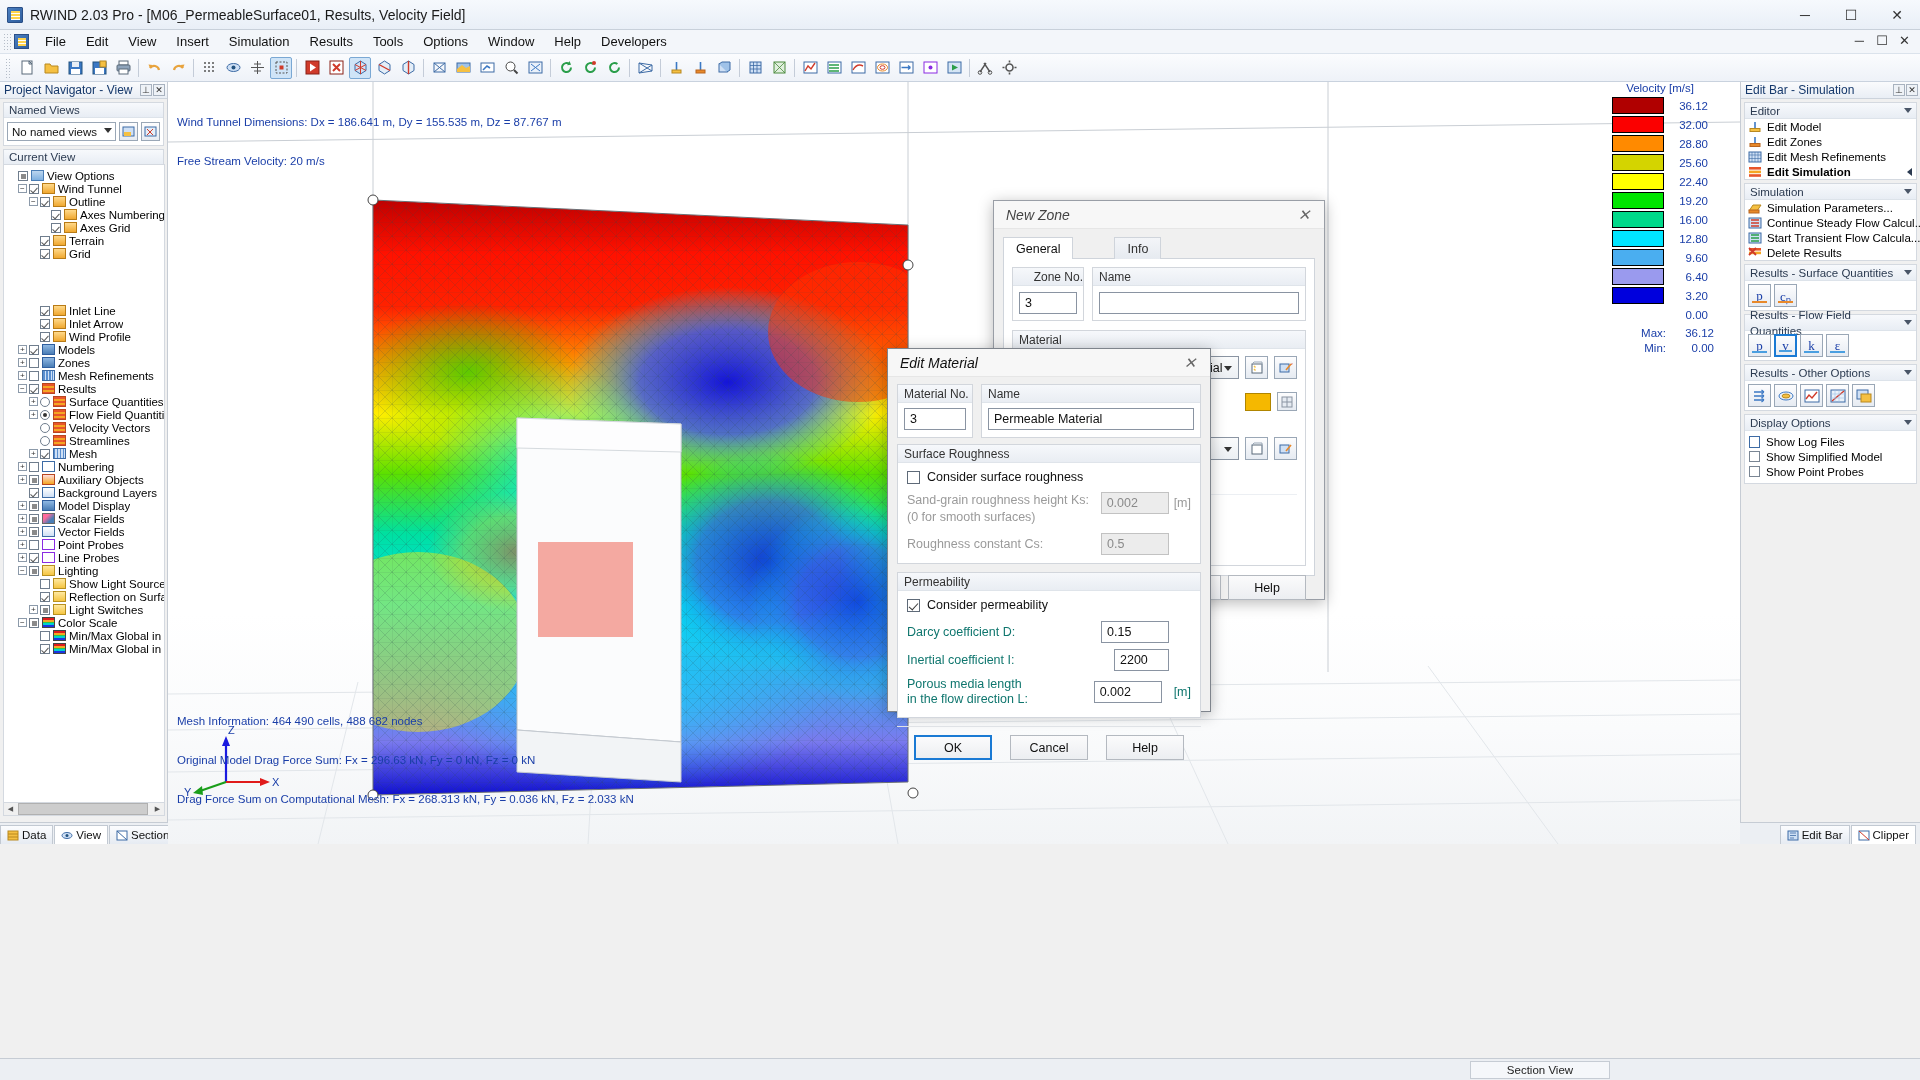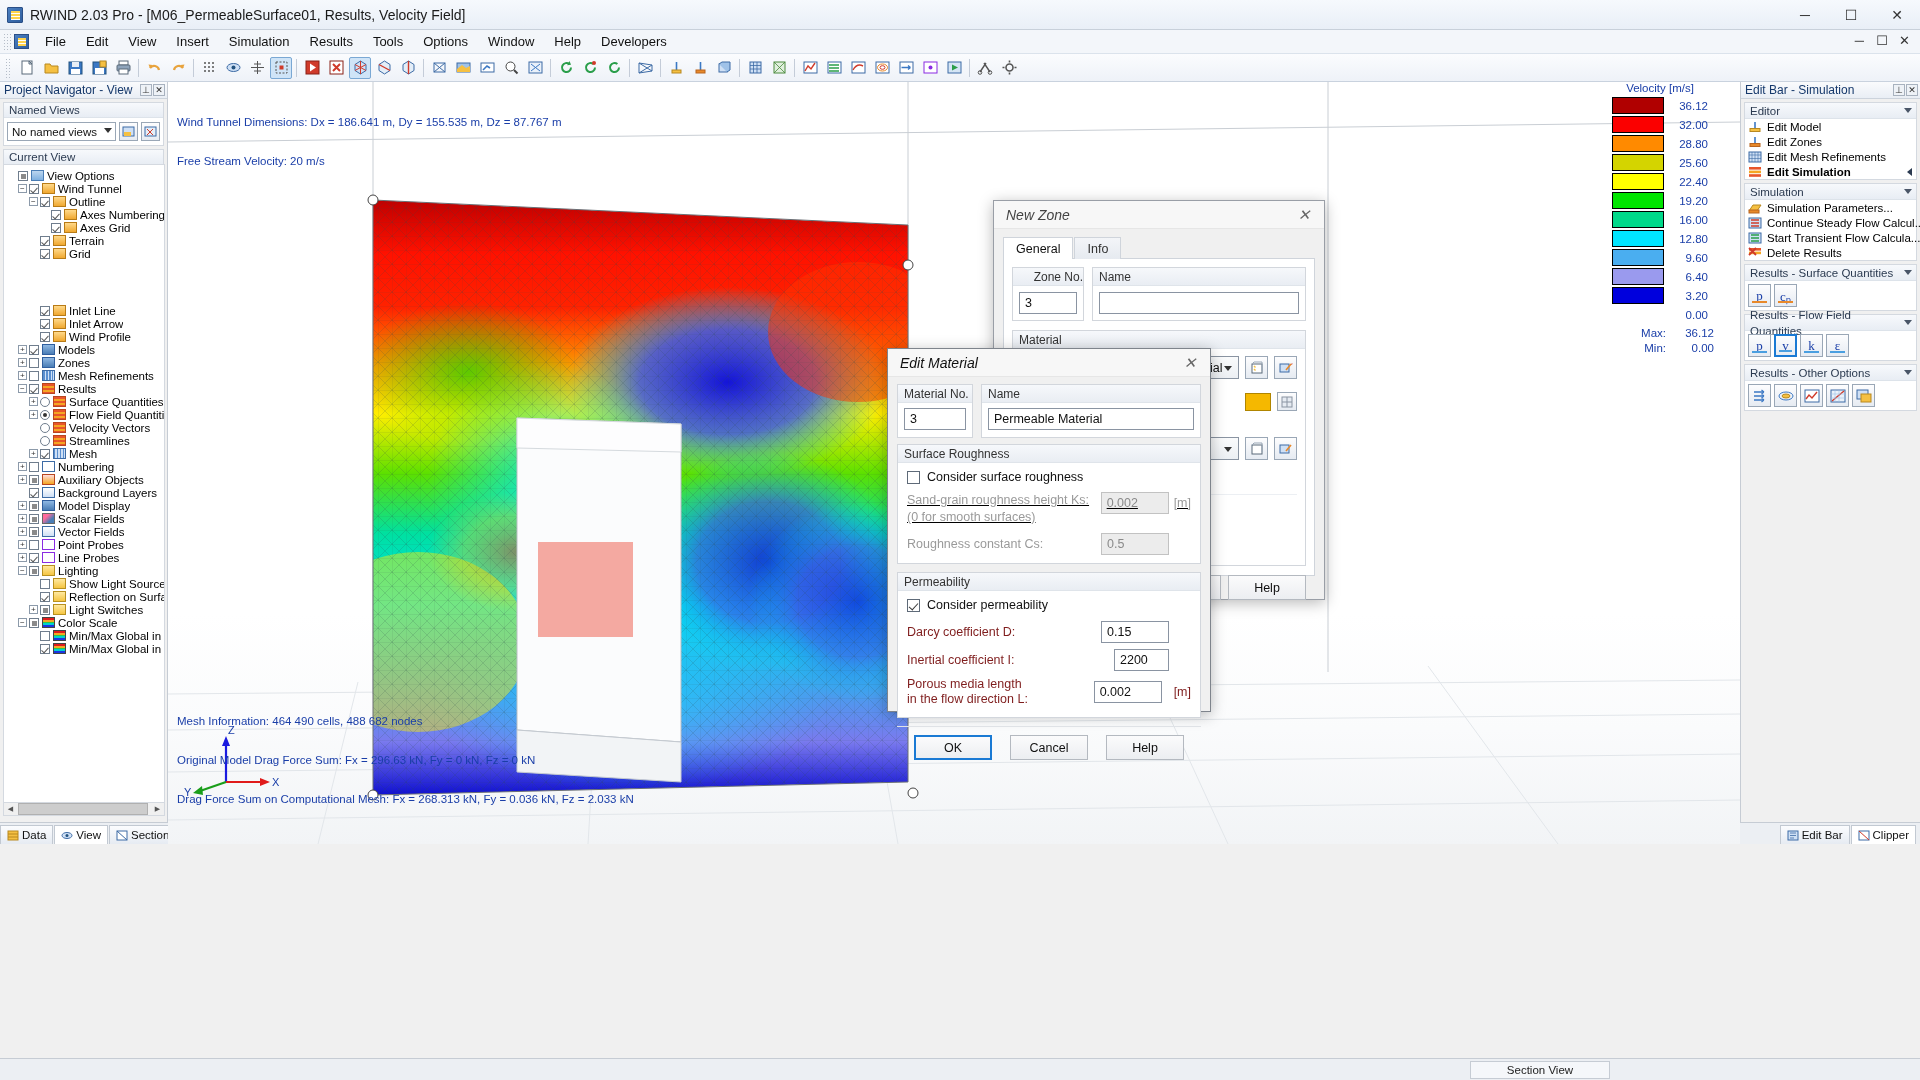--- a/index.html
+++ b/index.html
@@ -292,38 +292,38 @@
   .fgroup-head {
     height:18px; background:linear-gradient(to bottom,#f6f8fb,#e9edf3);
     border-bottom:1px solid #dfe4ea; font-size:12px; color:#333; padding-left:6px; line-height:18px;
   }
   .fgroup-body{ padding:7px 8px 9px 8px; }
   .tinput {
     border:1px solid #8a94a2; background:#fff; height:22px; font-size:12.5px;
     padding:0 5px; display:flex; align-items:center; color:#111;
   }
   .tinput.dis { background:#ececec; color:#8a8a8a; border-color:#c2c2c2; }
-  .lbl { font-size:12.5px; color:#7f1d1d; }
+  .lbl { font-size:12.5px; color:#0f766e; }
   .lbl.dis { color:#9a9a9a; }
   .chkrow { display:flex; align-items:center; font-size:12.5px; color:#111; }
   .chkbox {
     width:13px;height:13px;border:1px solid #5e6a78;background:#fff;margin-right:7px;flex:none;position:relative;
   }
   .chkbox.ck::after{
     content:"";position:absolute;left:3px;top:1px;width:4px;height:8px;
     border:solid #3a3a3a;border-width:0 1.8px 1.8px 0;transform:rotate(42deg);
   }
   .dlgbtn {
     height:25px; min-width:78px; border:1px solid #b4b9c0;
     background:linear-gradient(to bottom,#fbfbfc,#eceef1);
     font-size:12.5px; color:#111; display:flex;align-items:center;justify-content:center;
   }
   .dlgbtn.def { border:2px solid #1a7ad4; }
 
-  .tabstrip { display:flex; margin-bottom:-1px; position:relative; z-index:2; }
+  .tabstrip { display:flex; margin-bottom:-1px; position:relative; z-index:2;gap:40px; }
   .dtab {
     height:22px; padding:0 12px; font-size:12.5px; display:flex;align-items:center;
     border:1px solid #cfd4db; border-bottom:none; background:linear-gradient(to bottom,#f3f5f8,#e6eaf0); color:#333;
     margin-right:1px;
   }
   .dtab.active{ background:#fff; color:#111; }
   .selbox {
     border:1px solid #8a94a2; background:linear-gradient(to bottom,#fafbfc,#eceff3);
     height:23px; font-size:12.5px; display:flex;align-items:center; padding-left:6px;
     position:relative; color:#111;
@@ -1274,20 +1274,40 @@
               </svg>
             </div>
             <div class="rbtn">
               <svg width="16" height="16" viewBox="0 0 16 16">
                 <rect x="1" y="2" width="11" height="9" fill="#cfe0f5" stroke="#3d6ba5"></rect>
                 <rect x="5" y="6" width="10" height="8" fill="#f5c042" stroke="#b8881f"></rect>
               </svg>
             </div>
           </div>
         </div>
+        <div class="rsec">
+          <div class="rsec-head">
+            <span>Display Options</span>
+            <span class="caret"></span>
+          </div>
+          <div style="padding: 3px 0px 4px;">
+            <div class="rchk">
+              <span class="docico"></span>
+              <span>Show Log Files</span>
+            </div>
+            <div class="rchk">
+              <span class="cbx"></span>
+              <span>Show Simplified Model</span>
+            </div>
+            <div class="rchk">
+              <span class="cbx"></span>
+              <span>Show Point Probes</span>
+            </div>
+          </div>
+        </div>
       </div>
 
     <div class="bottom-tabs-right">
       <div class="btab">
         <svg width="12" height="11" viewBox="0 0 12 11">
             <rect x="1" y="1" width="10" height="9" fill="#cfe0f5" stroke="#3d6ba5"></rect>
             <path d="M3 3h6M3 5.5h6M3 8h4" stroke="#3d6ba5" stroke-width=".8"></path>
           </svg>
         <span>Edit Bar</span>
       </div>
@@ -1411,21 +1431,21 @@
         </div>
       </div>
 
       <div class="fgroup" style="margin-bottom:8px;">
         <div class="fgroup-head">Surface Roughness</div>
         <div class="fgroup-body" style="padding:7px 9px 8px 9px;">
           <div class="chkrow" style="margin-bottom:8px;">
             <span class="chkbox"></span>
             <span>Consider surface roughness</span>
           </div>
-          <div style="display:flex; align-items:flex-start;text-decoration:underline;">
+          <div style="display:flex; align-items:flex-start;">
             <div style="flex:1;">
               <div class="lbl dis" style="line-height:17px;">Sand-grain roughness height Ks:</div>
               <div class="lbl dis" style="line-height:17px;">(0 for smooth surfaces)</div>
             </div>
             <div class="tinput dis" style="width:68px; margin-top:0;">0.002</div>
             <span class="lbl dis" style="margin-left:5px; line-height:22px;">[m]</span>
           </div>
           <div style="display:flex; align-items:center; margin-top:7px;justify-content:center;">
             <div class="lbl dis" style="flex:1;">Roughness constant Cs:</div>
             <div class="tinput dis" style="width:68px;">0.5</div>

